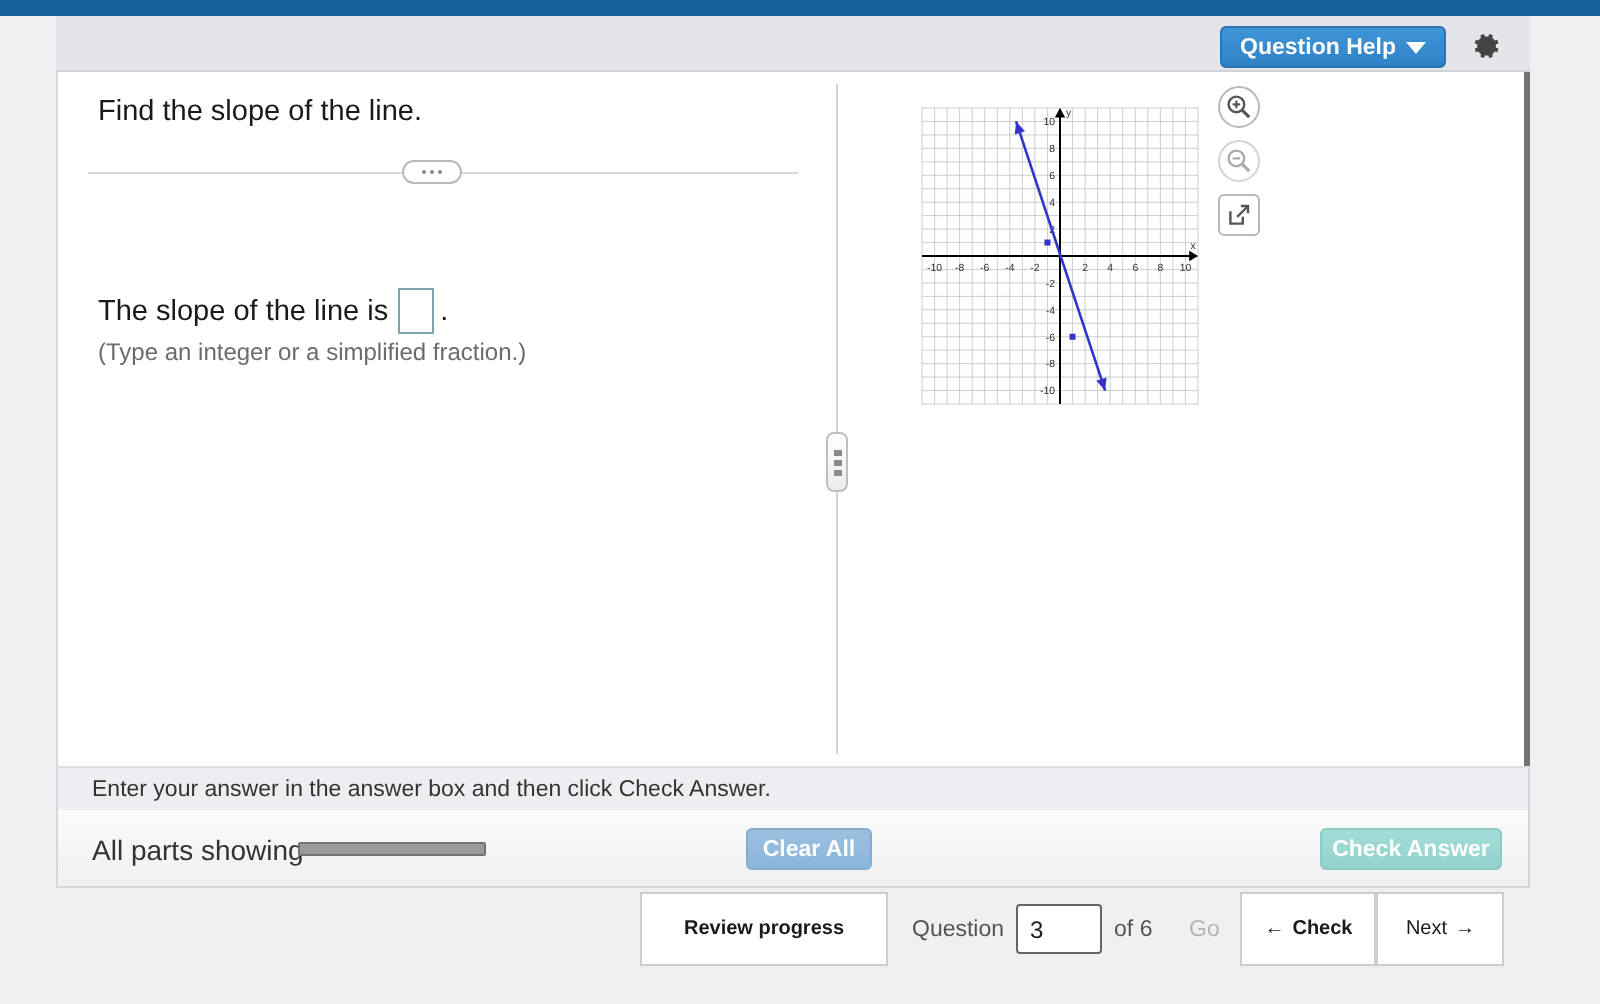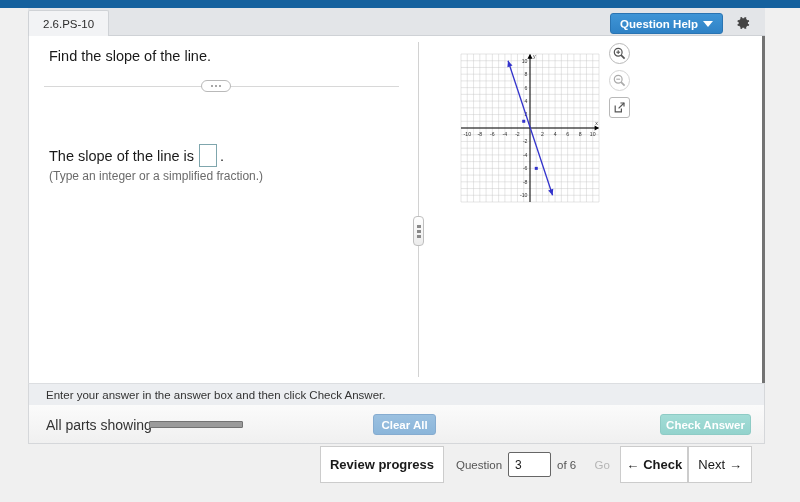--- a/index.html
+++ b/index.html
@@ -183,21 +183,21 @@
 
   
   .navbar {
     position: absolute; left: 320px; top: 446px; width: 435px; height: 37px;
     background: #f0f0f0;
     display: flex; align-items: stretch;
   }
   .navbtn {
     background: #ffffff;
     border: 1px solid #cccccc;
-    font-size: 13px; color: #1a1a1a;
+    font-size: 10px; color: #1a1a1a;
     display: flex; align-items: center; justify-content: center;
     cursor: pointer;
     padding: 0 14px;
     white-space: nowrap;
   }
   .navbtn.review { width: 124px; font-weight: bold; }
   .qgroup {
     display: flex; align-items: center; gap: 6px;
     padding: 0 8px 0 12px;
     font-size: 11.5px; color: #555555;
@@ -222,23 +222,20 @@
   .navbtn.next { width: 64px; font-weight: normal; gap: 4px; }
 </style>
 </head>
 <body>
 
 <div id="app">
 
   <div class="topstrip"></div>
 
   <div class="tabbar">
-    <div class="tab">
-      <span>2.6.PS-10</span>
-    </div>
 
     <div class="qhelp">
       <span>Question Help</span>
       <span class="caret"></span>
     </div>
 
     <div class="gear">
       <svg width="16" height="16" viewBox="0 0 16 16">
         <path fill="#444444" d="M8 5.2a2.8 2.8 0 100 5.6 2.8 2.8 0 000-5.6zm0 4.2a1.4 1.4 0 110-2.8 1.4 1.4 0 010 2.8z"></path>
         <path fill="#444444" d="M14.2 9.3l-1.3-.4a5 5 0 000-1.8l1.3-.4-.5-1.8-1.3.3a5 5 0 00-1.3-1.3l.3-1.3L9.6 2l-.4 1.3a5 5 0 00-1.8 0L7 2l-1.8.6.3 1.3A5 5 0 004.2 5.2L2.9 4.9 2.4 6.7l1.3.4a5 5 0 000 1.8l-1.3.4.5 1.8 1.3-.3a5 5 0 001.3 1.3l-.3 1.3 1.8.6.4-1.3a5 5 0 001.8 0l.4 1.3 1.8-.6-.3-1.3a5 5 0 001.3-1.3l1.3.3.5-1.8z"></path>

